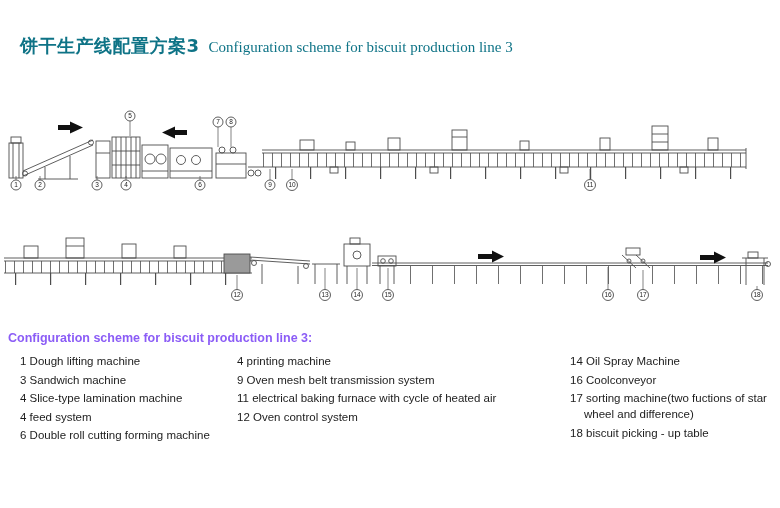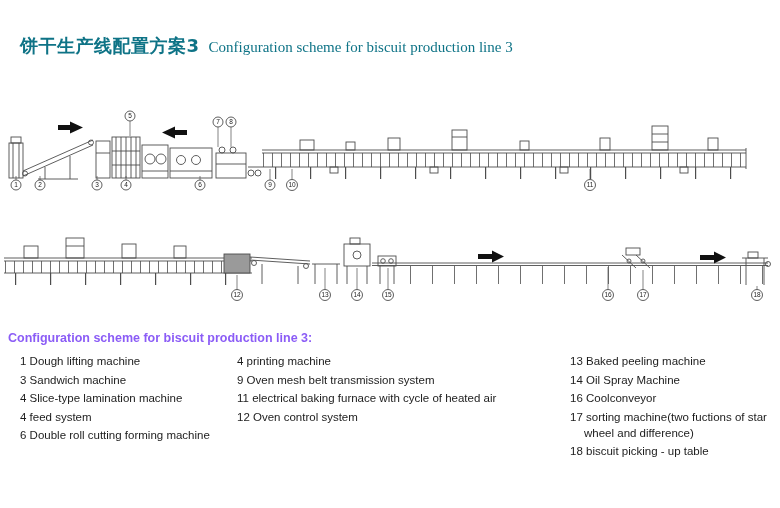--- a/index.html
+++ b/index.html
@@ -315,21 +315,20 @@
         <div class="li">4 feed  system</div>
         <div class="li">6 Double roll cutting forming machine</div>
       </div>
       <div class="col col2">
         <div class="li">4 printing machine</div>
         <div class="li">9 Oven mesh belt transmission system</div>
         <div class="li">11 electrical baking furnace with cycle of heated air</div>
         <div class="li">12 Oven control system</div>
       </div>
       <div class="col col3">
-        <div class="li">13 Baked peeling machine</div>
         <div class="li">14 Oil Spray Machine</div>
         <div class="li">16 Coolconveyor</div>
         <div class="li">17 sorting machine(two fuctions of star wheel and difference)</div>
         <div class="li">18 biscuit picking - up table</div>
       </div>
     </div>
   </div>
 
 </div>
 

